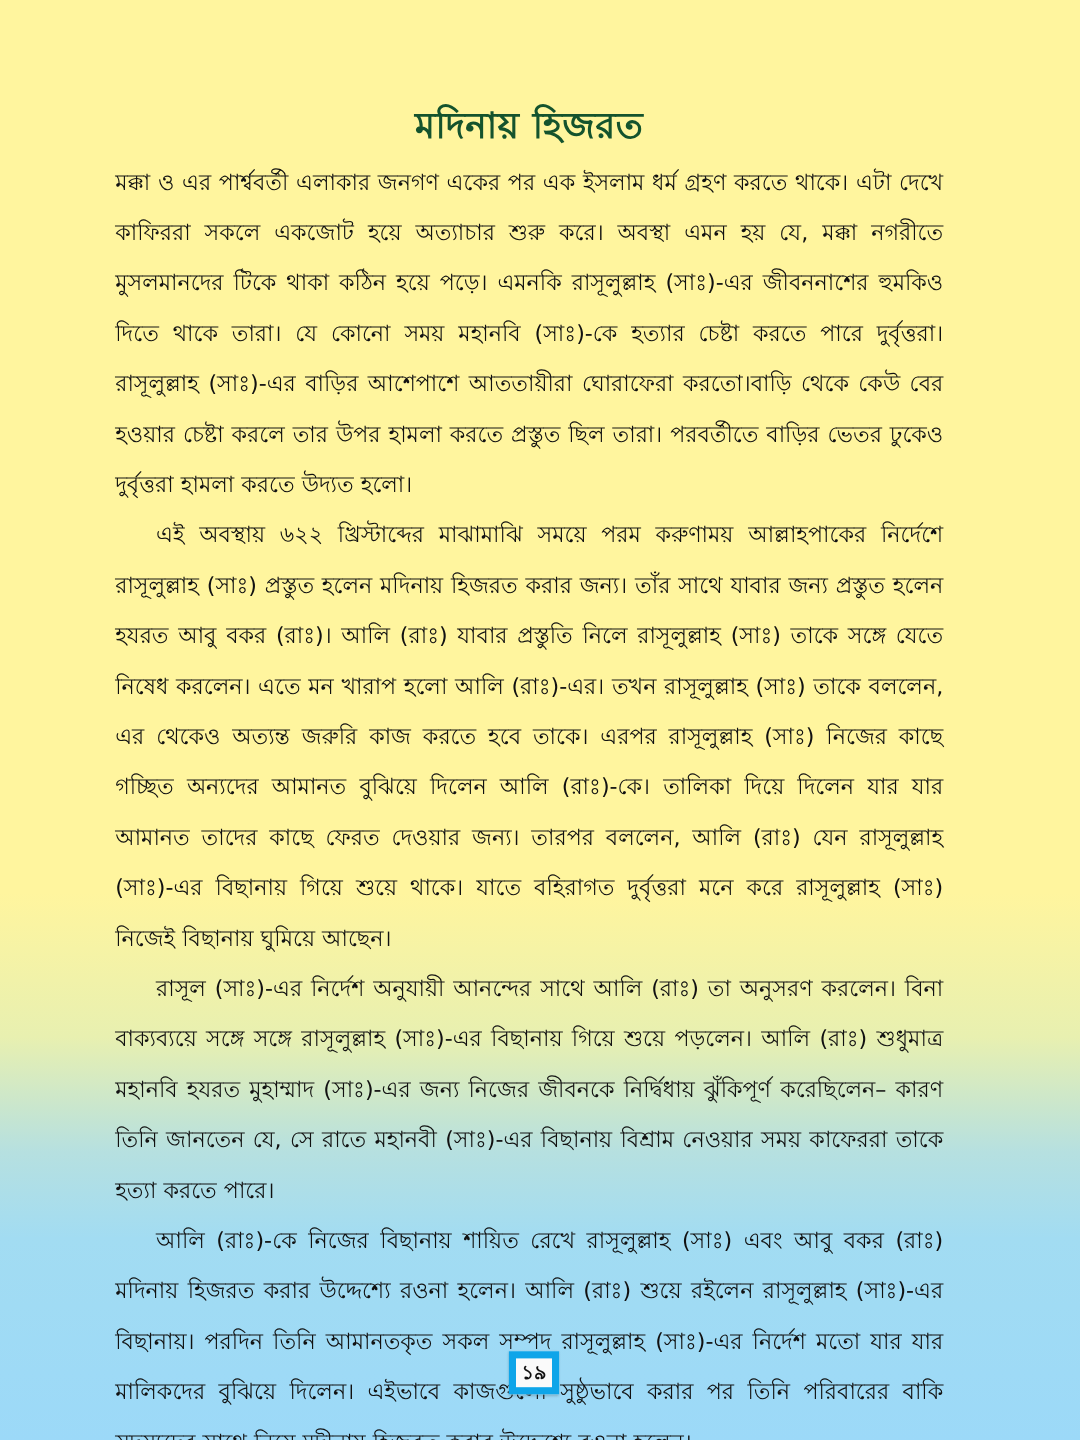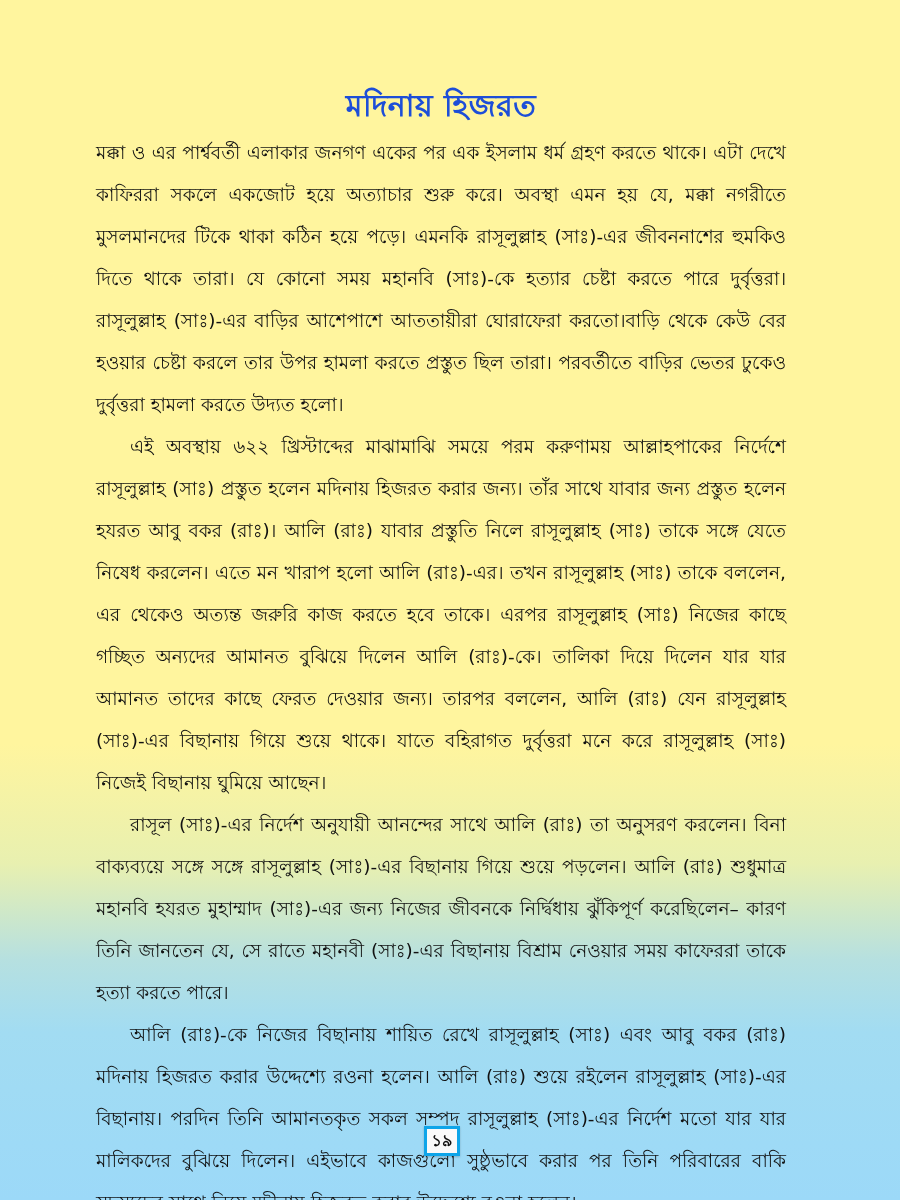--- a/index.html
+++ b/index.html
@@ -13,42 +13,42 @@
       position: relative;
     }
     .page {
       position: absolute;
       left: 96px;
       top: 84px;
       width: 690px;
     }
     .title {
       text-align: center;
-      color: #1d4ed8;
+      color: #14532d;
       font-size: 30px;
       font-weight: bold;
       margin: 0 0 4px 0;
       letter-spacing: 0.5px;
       line-height: 44px;
     }
     .para {
       font-size: 18.5px;
       line-height: 42px;
       text-align: justify;
       margin: 0;
     }
     .para.indent { text-indent: 34px; }
     .page-number {
       position: absolute;
       left: 424px;
       top: 1126px;
       width: 30px;
       height: 24px;
       background: #fafafa;
-      border: 3px solid #0ea5e9;
+      border: 6px solid #0ea5e9;
       box-shadow: 0 1px 2px rgba(0,0,0,0.2);
       font-size: 16px;
       font-weight: bold;
       text-align: center;
       line-height: 24px;
       color: #111;
     }
   </style>
 </head>
 <body>

